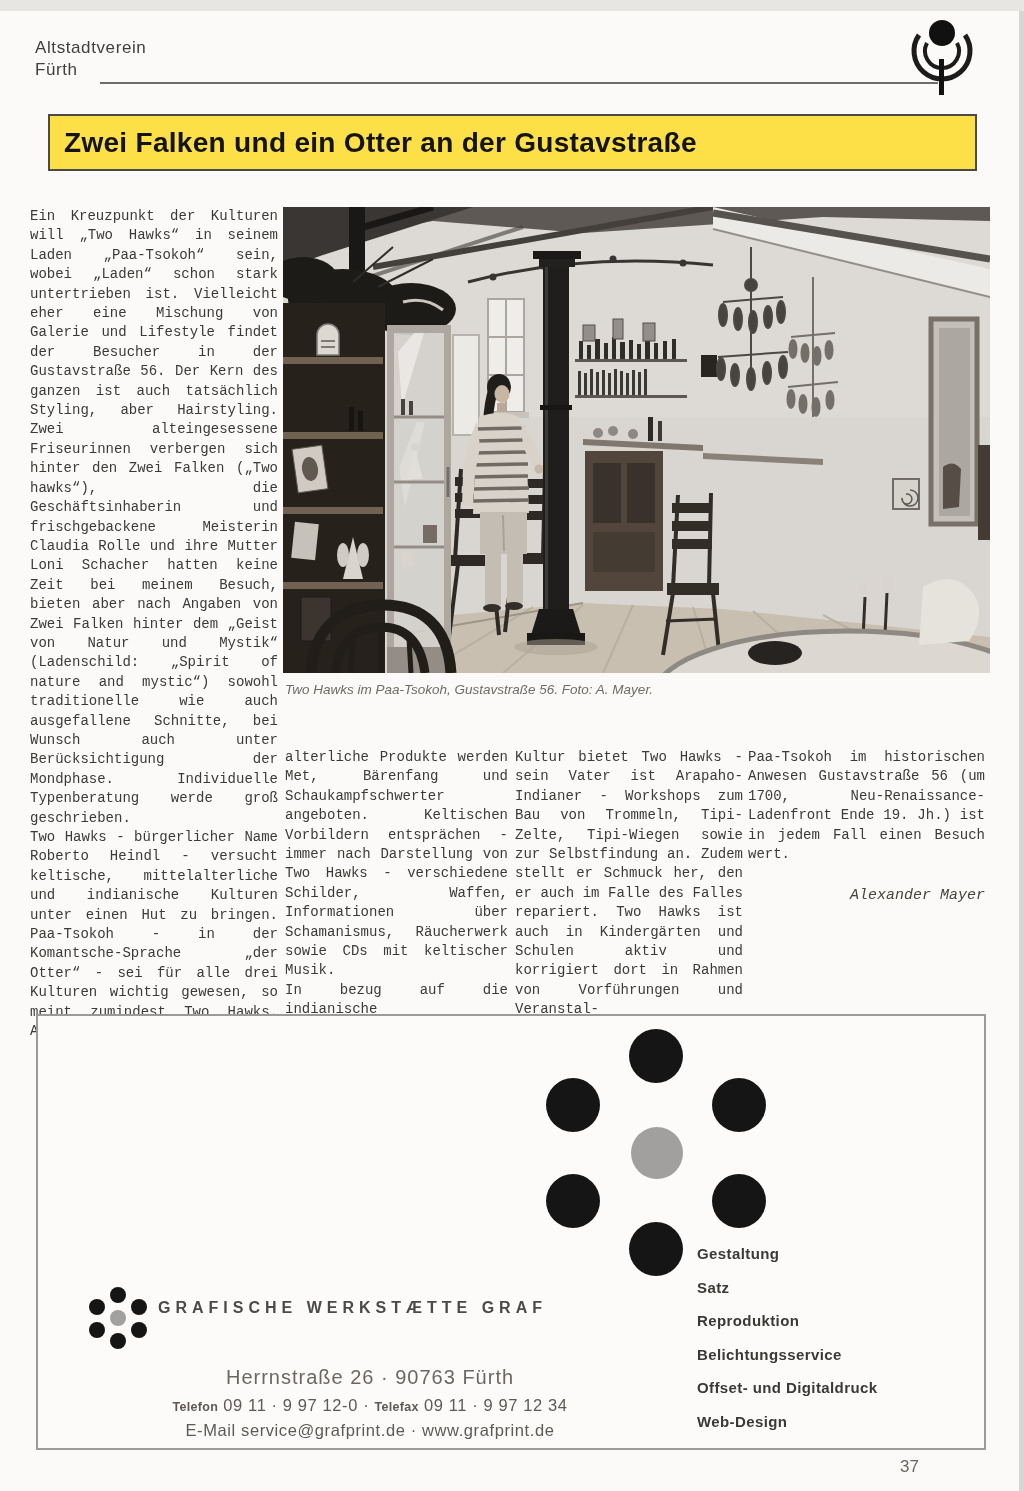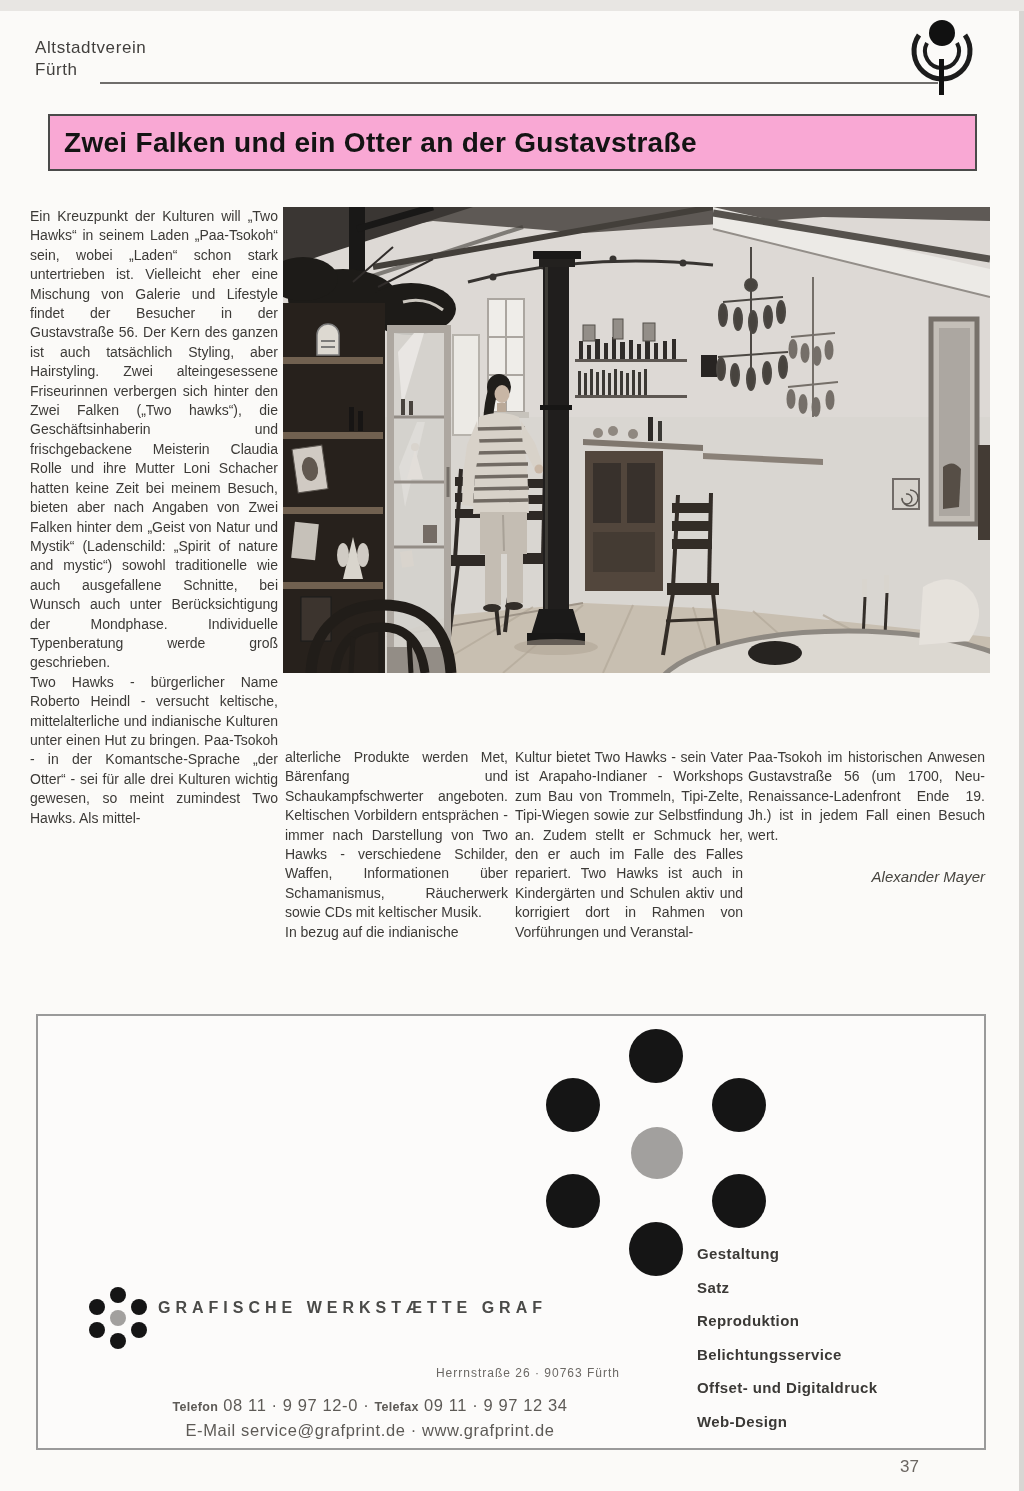--- a/index.html
+++ b/index.html
@@ -9,46 +9,46 @@
     font-family:"Liberation Sans", sans-serif;color:#3c3a37;
   }
   .abs{position:absolute;}
   
   .masthead{left:35px;top:26px;font-size:17px;letter-spacing:.6px;color:#413f3d;line-height:22px;}
   .mast-rule{left:100px;top:71px;width:838px;height:2px;background:#6f6d6b;}
   .logo{left:906px;top:2px;width:72px;height:86px;}
   
   .titlebox{
     left:48px;top:103px;width:925px;height:53px;
-    border:2px solid #4a4a4a;background:#f9a8d4;
+    border:2px solid #4a4a4a;background:#fde047;
     display:flex;align-items:center;
   }
   .titlebox h1{
     margin:0 0 0 14px;font-size:28px;font-weight:bold;color:#141414;letter-spacing:.3px;
   }
   
   .bodytext{font-size:14px;line-height:19.4px;text-align:justify;color:#3c3a37;}
-  .bodytext p{margin:0;}
+  .bodytext p{margin:0;font-family:Liberation Mono, monospace;}
   .col1{left:30px;top:196px;width:248px;}
   .col2{left:285px;top:737px;width:223px;}
   .col3{left:515px;top:737px;width:228px;}
   .col4{left:748px;top:737px;width:237px;}
   .byline{margin-top:22px !important;text-align:right;font-style:italic;font-size:15px;color:#46443f;}
   
   .photo{left:283px;top:196px;width:707px;height:466px;background:#d9d5d0;}
   .caption{left:285px;top:671px;width:700px;font-style:italic;font-size:13.5px;color:#6e6b67;}
   
   .adbox{left:36px;top:1003px;width:946px;height:432px;border:2px solid #9a9a9a;background:#fcfbfa;}
   .bigdots{left:520px;top:1008px;width:280px;height:260px;}
   .services{left:697px;top:1234px;width:250px;}
   .services div{font-size:15px;font-weight:bold;color:#3b3936;letter-spacing:.4px;margin-bottom:16.5px;}
   .adlogo{left:88px;top:1272px;width:62px;height:68px;}
   .company{left:158px;top:1288px;font-size:16px;font-weight:600;letter-spacing:5px;color:#4a4a48;}
   .tagline{left:405px;top:1314px;width:180px;text-align:right;font-family:"DejaVu Serif", serif;font-style:italic;font-size:15px;color:#55534f;}
-  .adr1{left:100px;top:1355px;width:520px;text-align:right;font-size:12px;letter-spacing:1px;color:#6b6864;}
+  .adr1{left:110px;top:1355px;width:520px;text-align:center;font-size:20px;letter-spacing:1px;color:#6b6864;}
   .adr2{left:70px;top:1385px;width:600px;text-align:center;font-size:16.5px;color:#5d5a56;letter-spacing:.6px;}
   .adr2 .lbl{font-size:12.5px;font-weight:bold;letter-spacing:.3px;}
   .adr3{left:70px;top:1410px;width:600px;text-align:center;font-size:16.5px;color:#5d5a56;letter-spacing:.6px;}
   .pagenum{left:900px;top:1446px;width:75px;text-align:left;font-size:17px;color:#6b6662;}
   .scanedge-bottom{left:0;top:1483px;width:1024px;height:8px;background:#919191;}
   .scanedge-right{left:1019px;top:0;width:5px;height:1491px;background:#d8d6d3;}
 </style>
 </head>
 <body>
 
@@ -315,20 +315,21 @@
 
     <path d="M28,466 C30,420 60,398 100,398 C140,398 165,420 168,466" fill="none" stroke="#17120e" stroke-width="11"></path>
     <path d="M52,466 C56,432 75,420 98,420 C122,420 138,434 142,466" fill="none" stroke="#17120e" stroke-width="9"></path>
     <line x1="70" y1="430" x2="68" y2="466" stroke="#17120e" stroke-width="5"></line>
     <line x1="98" y1="424" x2="98" y2="466" stroke="#17120e" stroke-width="5"></line>
     <line x1="126" y1="432" x2="128" y2="466" stroke="#17120e" stroke-width="5"></line>
 
     <rect x="0" y="0" width="707" height="466" fill="#efe9e2" opacity="0.05"></rect>
   </svg>
 
+  <div class="abs caption">Two Hawks im Paa-Tsokoh, Gustavstraße 56. Foto: A. Mayer.</div>
 
   <div class="abs bodytext col2">
     <p>alterliche Produkte werden Met, Bärenfang und Schaukampfschwerter angeboten. Keltischen Vorbildern entsprächen - immer nach Darstellung von Two Hawks - verschiedene Schilder, Waffen, Informationen über Schamanismus, Räucherwerk sowie CDs mit keltischer Musik.</p>
     <p>In bezug auf die indianische</p>
   </div>
   <div class="abs bodytext col3">
     <p>Kultur bietet Two Hawks - sein Vater ist Arapaho-Indianer - Workshops zum Bau von Trommeln, Tipi-Zelte, Tipi-Wiegen sowie zur Selbstfindung an. Zudem stellt er Schmuck her, den er auch im Falle des Falles repariert. Two Hawks ist auch in Kindergärten und Schulen aktiv und korrigiert dort in Rahmen von Vorführungen und Veranstal-</p>
   </div>
   <div class="abs bodytext col4">
     <p>Paa-Tsokoh im historischen Anwesen Gustavstraße 56 (um 1700, Neu-Renaissance-Ladenfront Ende 19. Jh.) ist in jedem Fall einen Besuch wert.</p>
@@ -364,21 +365,21 @@
     <circle cx="9" cy="47" r="8" fill="#151515"></circle>
     <circle cx="51" cy="47" r="8" fill="#151515"></circle>
     <circle cx="30" cy="58" r="8" fill="#151515"></circle>
   </svg>
 
   <div class="abs company">GRAFISCHE WERKSTÆTTE GRAF</div>
 
   <div class="abs adr1">Herrnstraße 26 · 90763 Fürth</div>
   <div class="abs adr2">
     <span class="lbl">Telefon</span>
-    <span>08 11 · 9 97 12-0</span>
+    <span>09 11 · 9 97 12-0</span>
     <span>·</span>
     <span class="lbl">Telefax</span>
     <span>09 11 · 9 97 12 34</span>
   </div>
   <div class="abs adr3">
     <span class="lbl">E-Mail</span>
     <span>service@grafprint.de</span>
     <span>·</span>
     <span>www.grafprint.de</span>
   </div>

